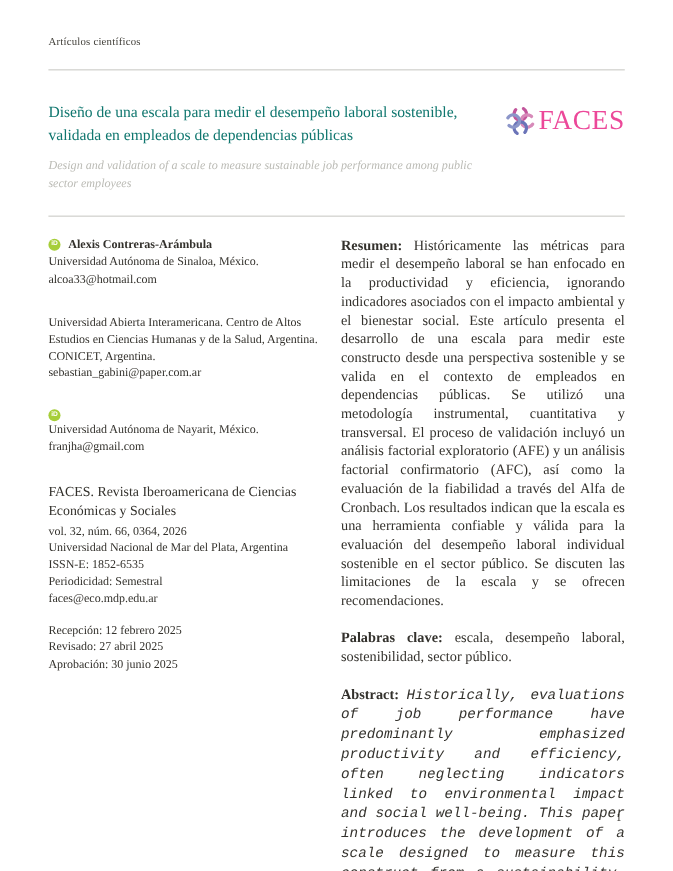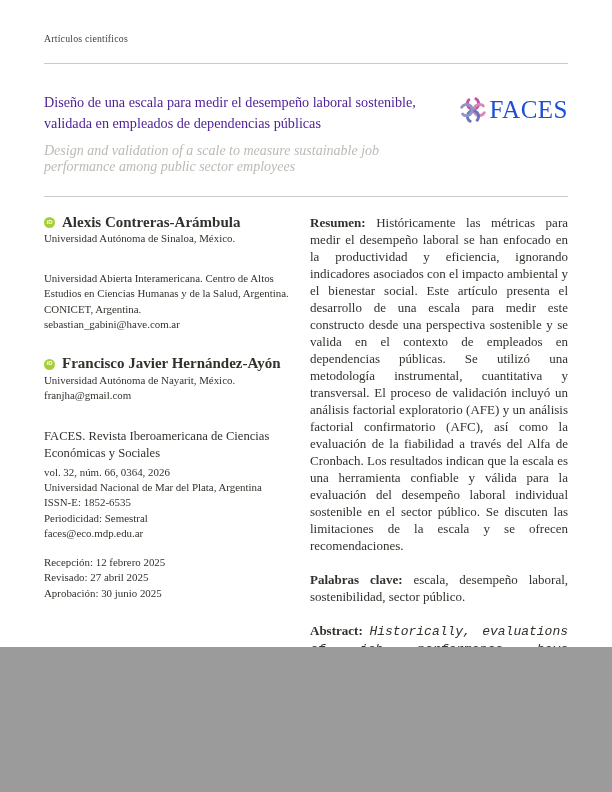--- a/index.html
+++ b/index.html
@@ -1,40 +1,40 @@
 <!DOCTYPE html>
 <html><head>
 <meta charset="utf-8">
 <style>
   html,body{margin:0;padding:0;background:#9b9b9b;}
   .page{
-    position:relative;width:612px;height:647px;margin:0 auto;background:#ffffff;
+    position:relative;width:612px;height:792px;margin:0 auto;background:#ffffff;
     font-family:"Liberation Serif","DejaVu Serif",serif;color:#33312c;overflow:hidden;
   }
   .header-label{position:absolute;left:44px;top:33px;font-size:9.8px;color:#44423c;letter-spacing:.2px;}
   .rule{position:absolute;left:44px;width:524px;height:1px;background:#cbcbc6;}
   .rule-top{top:63px;}
   .rule-mid{top:196px;}
   .title-row{position:absolute;left:44px;top:92px;width:524px;display:flex;justify-content:space-between;align-items:flex-start;}
   .titles{width:400px;}
-  .title-es{margin:0;font-size:14.2px;font-weight:400;line-height:21px;color:#4c1d95;}
-  .title-en{margin:9px 0 11px 0;font-size:14px;font-weight:400;font-style:italic;line-height:16px;color:#bbbbb5;}
+  .title-es{margin:0;font-size:14.2px;font-weight:400;line-height:21px;color:#0f766e;}
+  .title-en{margin:9px 0 11px 0;font-size:11px;font-weight:400;font-style:italic;line-height:16px;color:#bbbbb5;}
   .logo{display:flex;align-items:center;margin-top:2px;}
   .logo-icon{width:32px;height:32px;display:block;}
-  .logo-word{font-size:25px;color:#1d4ed8;letter-spacing:.5px;line-height:30px;margin-left:1px;font-family:Liberation Serif, serif;}
+  .logo-word{font-size:25px;color:#ec4899;letter-spacing:.5px;line-height:30px;margin-left:1px;font-family:Liberation Serif, serif;}
   .col-left{position:absolute;left:44px;top:215px;width:256px;font-size:10.9px;line-height:15.4px;}
   .col-right{position:absolute;left:310px;top:214px;width:258px;font-size:13px;line-height:17px;}
   .author{margin-bottom:24px;}
   .author-head{display:flex;align-items:center;margin-bottom:1px;}
   .orcid{
     width:11px;height:11px;border-radius:50%;background:#a6ce39;color:#fff;
     font-family:"Liberation Sans",sans-serif;font-size:6px;font-weight:bold;
     display:inline-flex;align-items:center;justify-content:center;margin-right:7px;flex:0 0 auto;
   }
-  .author-name{font-weight:bold;font-size:15px;}
+  .author-name{font-weight:bold;font-size:11px;}
   .journal{margin-top:14px;}
   .journal-name{font-size:12.6px;line-height:17.5px;margin-bottom:2px;}
   .dates{margin-top:13px;}
   .col-right p{margin:0 0 0 0;text-align:justify;}
   .p-resumen{margin-bottom:17px !important;}
   .p-keywords{margin-bottom:17px !important;}
   .lbl{font-weight:bold;}
   .abstract-text{font-style:italic;font-family:Liberation Mono, monospace;}
   .page-number{position:absolute;left:560px;top:738px;font-size:10px;color:#33312c;}
 </style>
@@ -67,32 +67,32 @@
   <div class="rule rule-mid"></div>
 
   <div class="col-left">
 
     <div class="author">
       <div class="author-head">
         <span class="orcid">iD</span>
         <span class="author-name">Alexis Contreras-Arámbula</span>
       </div>
       <div>Universidad Autónoma de Sinaloa, México.</div>
+      <div>alcoa33@hotmail.com</div>
     </div>
 
     <div class="author">
       <div>Universidad Abierta Interamericana. Centro de Altos Estudios en Ciencias Humanas y de la Salud, Argentina.</div>
       <div>CONICET, Argentina.</div>
-      <div>sebastian_gabini@have.com.ar</div>
+      <div>sebastian_gabini@paper.com.ar</div>
     </div>
 
     <div class="author">
       <div class="author-head">
         <span class="orcid">iD</span>
-        <span class="author-name">Francisco Javier Hernández-Ayón</span>
       </div>
       <div>Universidad Autónoma de Nayarit, México.</div>
       <div>franjha@gmail.com</div>
     </div>
 
     <div class="journal">
       <div class="journal-name">FACES. Revista Iberoamericana de Ciencias Económicas y Sociales</div>
       <div>vol. 32, núm. 66, 0364, 2026</div>
       <div>Universidad Nacional de Mar del Plata, Argentina</div>
       <div>ISSN-E: 1852-6535</div>

